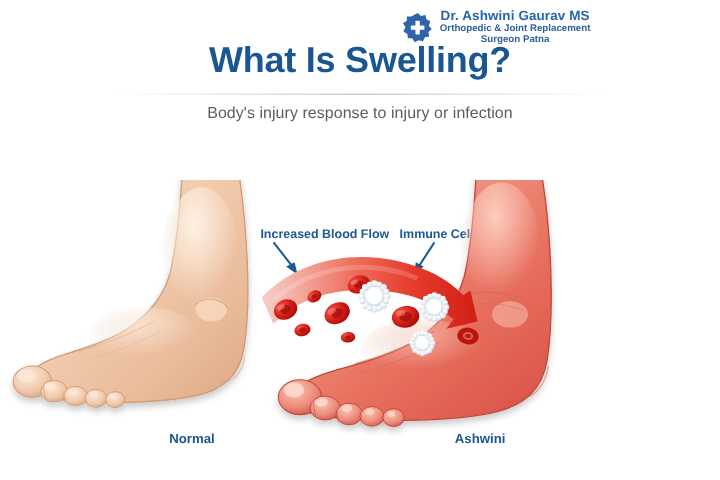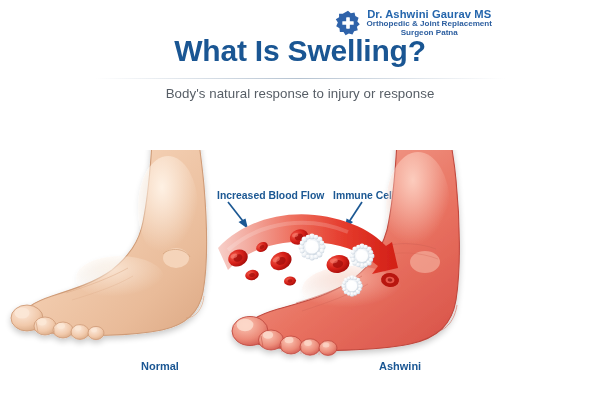--- a/index.html
+++ b/index.html
@@ -79,21 +79,21 @@
     </svg>
     <div class="brand-text">
       <div class="brand-l1">Dr. Ashwini Gaurav MS</div>
       <div class="brand-l2">Orthopedic &amp; Joint Replacement</div>
       <div class="brand-l3">Surgeon Patna</div>
     </div>
   </div>
 
   <div class="title">What Is Swelling?</div>
   <div class="rule"></div>
-  <div class="subtitle">Body's natural response to injury or response</div>
+  <div class="subtitle">Body's injury response to injury or infection</div>
 
   <div class="callout" id="lbl-blood">Increased Blood Flow</div>
   <div class="callout" id="lbl-immune">Immune Cells</div>
 
   <svg class="leader" style="left:225px;top:200px;width:30px;height:34px;" viewBox="0 0 30 34">
     <path d="M3 2 L21 25" stroke="#1c5893" stroke-width="1.7" fill="none"></path>
     <path d="M23 29 L13.5 22 L20.5 18.5 Z" fill="#1c5893"></path>
   </svg>
   <svg class="leader" style="left:340px;top:200px;width:30px;height:34px;" viewBox="0 0 30 34">
     <path d="M22 2 L7 25" stroke="#1c5893" stroke-width="1.7" fill="none"></path>

